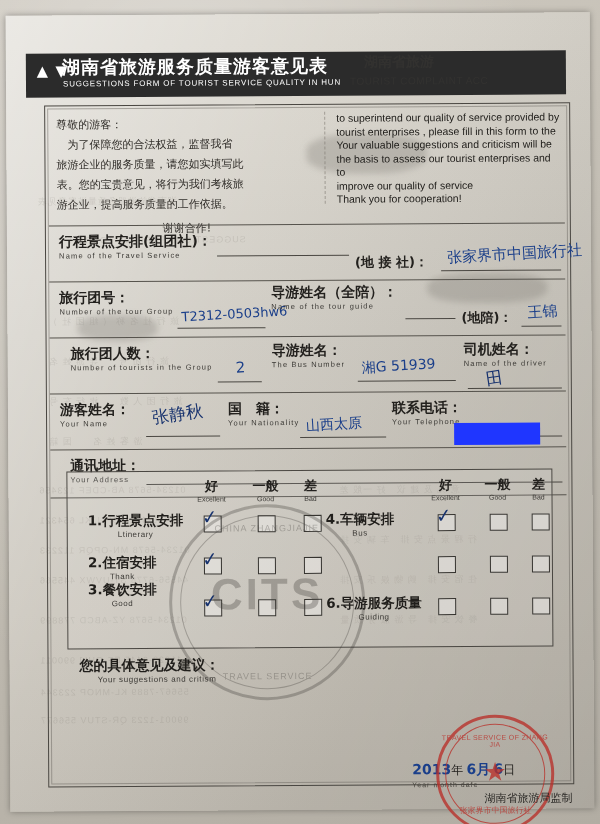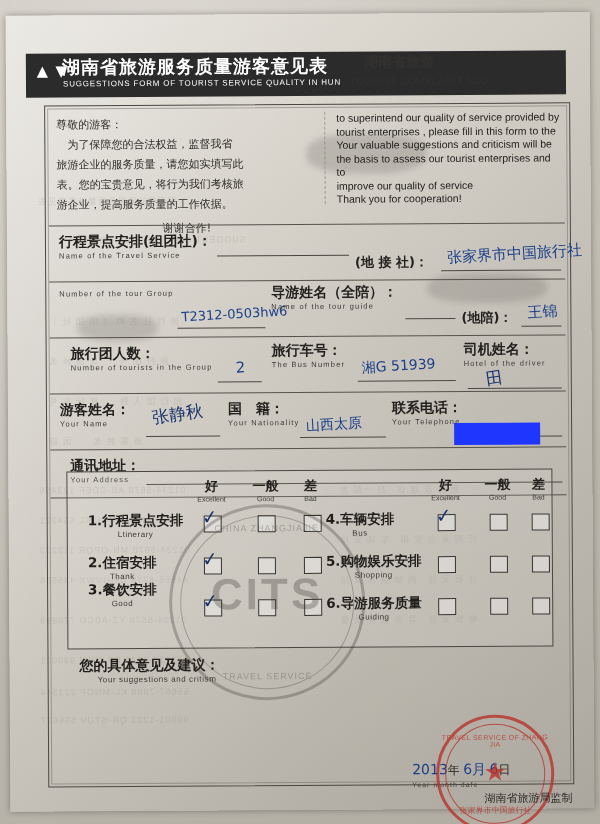--- a/index.html
+++ b/index.html
@@ -121,21 +121,21 @@
   }
 
   
   .sugg{position:absolute;left:50px;top:604px;}
   .sugg .cn{font-family:"DejaVu Sans",sans-serif;font-size:14px;font-weight:bold;color:#201e1b;}
   .sugg .en{font-size:8px;color:#3c3a36;letter-spacing:.6px;}
 
   
   .dateline{position:absolute;left:382px;top:710px;font-size:12px;color:#23211e;}
   .dateline .en{font-size:7px;letter-spacing:1px;color:#46433d;}
-  .dhand{font-family:"DejaVu Sans",sans-serif;color:#1b3f8a;font-size:14px;}
+  .dhand{font-family:"DejaVu Sans",sans-serif;color:#1b3f8a;font-size:14px;font-weight:bold;}
 
   
   .foot-cn{
     position:absolute;left:0;top:740px;width:562px;text-align:right;
     font-family:"DejaVu Sans",sans-serif;font-size:11px;color:#2b2926;
     padding-right:20px;box-sizing:border-box;
   }
   .foot-en{
     position:absolute;left:0;top:772px;width:562px;text-align:center;
     font-size:9px;letter-spacing:.7px;color:#44413b;
@@ -256,20 +256,21 @@
         </div>
         <div class="uline" style="position:absolute;left:168px;top:22px;width:132px;height:1px;"></div>
         <div class="lbl-cn" style="position:absolute;left:306px;top:22px;font-size:13px;">(地 接 社)：</div>
         <div class="hand" style="position:absolute;left:398px;top:14px;">张家界市中国旅行社</div>
         <div class="uline" style="position:absolute;left:392px;top:38px;width:120px;height:1px;"></div>
       </div>
 
       <div class="hr" style="top:228px;"></div>
       <div class="row" style="top:236px;height:42px;">
         <div style="position:absolute;left:10px;top:0;">
+          <div class="lbl-cn">旅行团号：</div>
           <div class="lbl-en">Number of the tour Group</div>
         </div>
         <div class="hand" style="position:absolute;left:132px;top:18px;font-size:13px;">T2312-0503hw6</div>
         <div class="uline" style="position:absolute;left:128px;top:38px;width:88px;height:1px;"></div>
         <div style="position:absolute;left:222px;top:-4px;">
           <div class="lbl-cn">导游姓名（全陪）：</div>
           <div class="lbl-en">Name  of  the  tour  guide</div>
         </div>
         <div class="uline" style="position:absolute;left:356px;top:30px;width:50px;height:1px;"></div>
         <div class="lbl-cn" style="position:absolute;left:412px;top:22px;font-size:13px;">(地陪)：</div>
@@ -279,28 +280,28 @@
 
       <div class="hr" style="top:284px;"></div>
       <div class="row" style="top:292px;height:42px;">
         <div style="position:absolute;left:10px;top:0;margin-left:11px;">
           <div class="lbl-cn">旅行团人数：</div>
           <div class="lbl-en">Number of tourists in the Group</div>
         </div>
         <div class="hand" style="position:absolute;left:186px;top:14px;">2</div>
         <div class="uline" style="position:absolute;left:168px;top:36px;width:44px;height:1px;"></div>
         <div style="position:absolute;left:222px;top:-2px;">
-          <div class="lbl-cn">旅行车号：</div>
+          <div class="lbl-cn">导游姓名：</div>
           <div class="lbl-en">The Bus Number</div>
         </div>
         <div class="hand" style="position:absolute;left:312px;top:14px;font-size:14px;">湘G 51939</div>
         <div class="uline" style="position:absolute;left:308px;top:36px;width:98px;height:1px;"></div>
         <div style="position:absolute;left:414px;top:-2px;">
           <div class="lbl-cn">司机姓名：</div>
-          <div class="lbl-en">Hotel of the driver</div>
+          <div class="lbl-en">Name of the driver</div>
         </div>
         <div class="sig-scribble" style="left:436px;top:24px;">田</div>
         <div class="uline" style="position:absolute;left:418px;top:44px;width:94px;height:1px;"></div>
       </div>
 
       <div class="hr" style="top:340px;"></div>
       <div class="row" style="top:348px;height:44px;">
         <div style="position:absolute;left:10px;top:0;">
           <div class="lbl-cn">游客姓名：</div>
           <div class="lbl-en">Your    Name</div>
@@ -387,24 +388,20 @@
 
         <div class="item" style="left:258px;top:40px;">
           <div class="cn"><span>4.</span><span>车辆安排</span></div>
           <div class="en">Bus</div>
         </div>
         <div class="box" style="left:370px;top:44px;"></div>
         <div class="box" style="left:422px;top:44px;"></div>
         <div class="box" style="left:464px;top:44px;"></div>
         <div class="tick" style="left:368px;top:34px;">✓</div>
 
-        <div class="item" style="left:258px;top:82px;">
-          <div class="cn"><span>5.</span><span>购物娱乐安排</span></div>
-          <div class="en">Shopping</div>
-        </div>
         <div class="box" style="left:370px;top:86px;"></div>
         <div class="box" style="left:422px;top:86px;"></div>
         <div class="box" style="left:464px;top:86px;"></div>
 
         <div class="item" style="left:258px;top:124px;">
           <div class="cn"><span>6.</span><span>导游服务质量</span></div>
           <div class="en">Guiding</div>
         </div>
         <div class="box" style="left:370px;top:128px;"></div>
         <div class="box" style="left:422px;top:128px;"></div>

